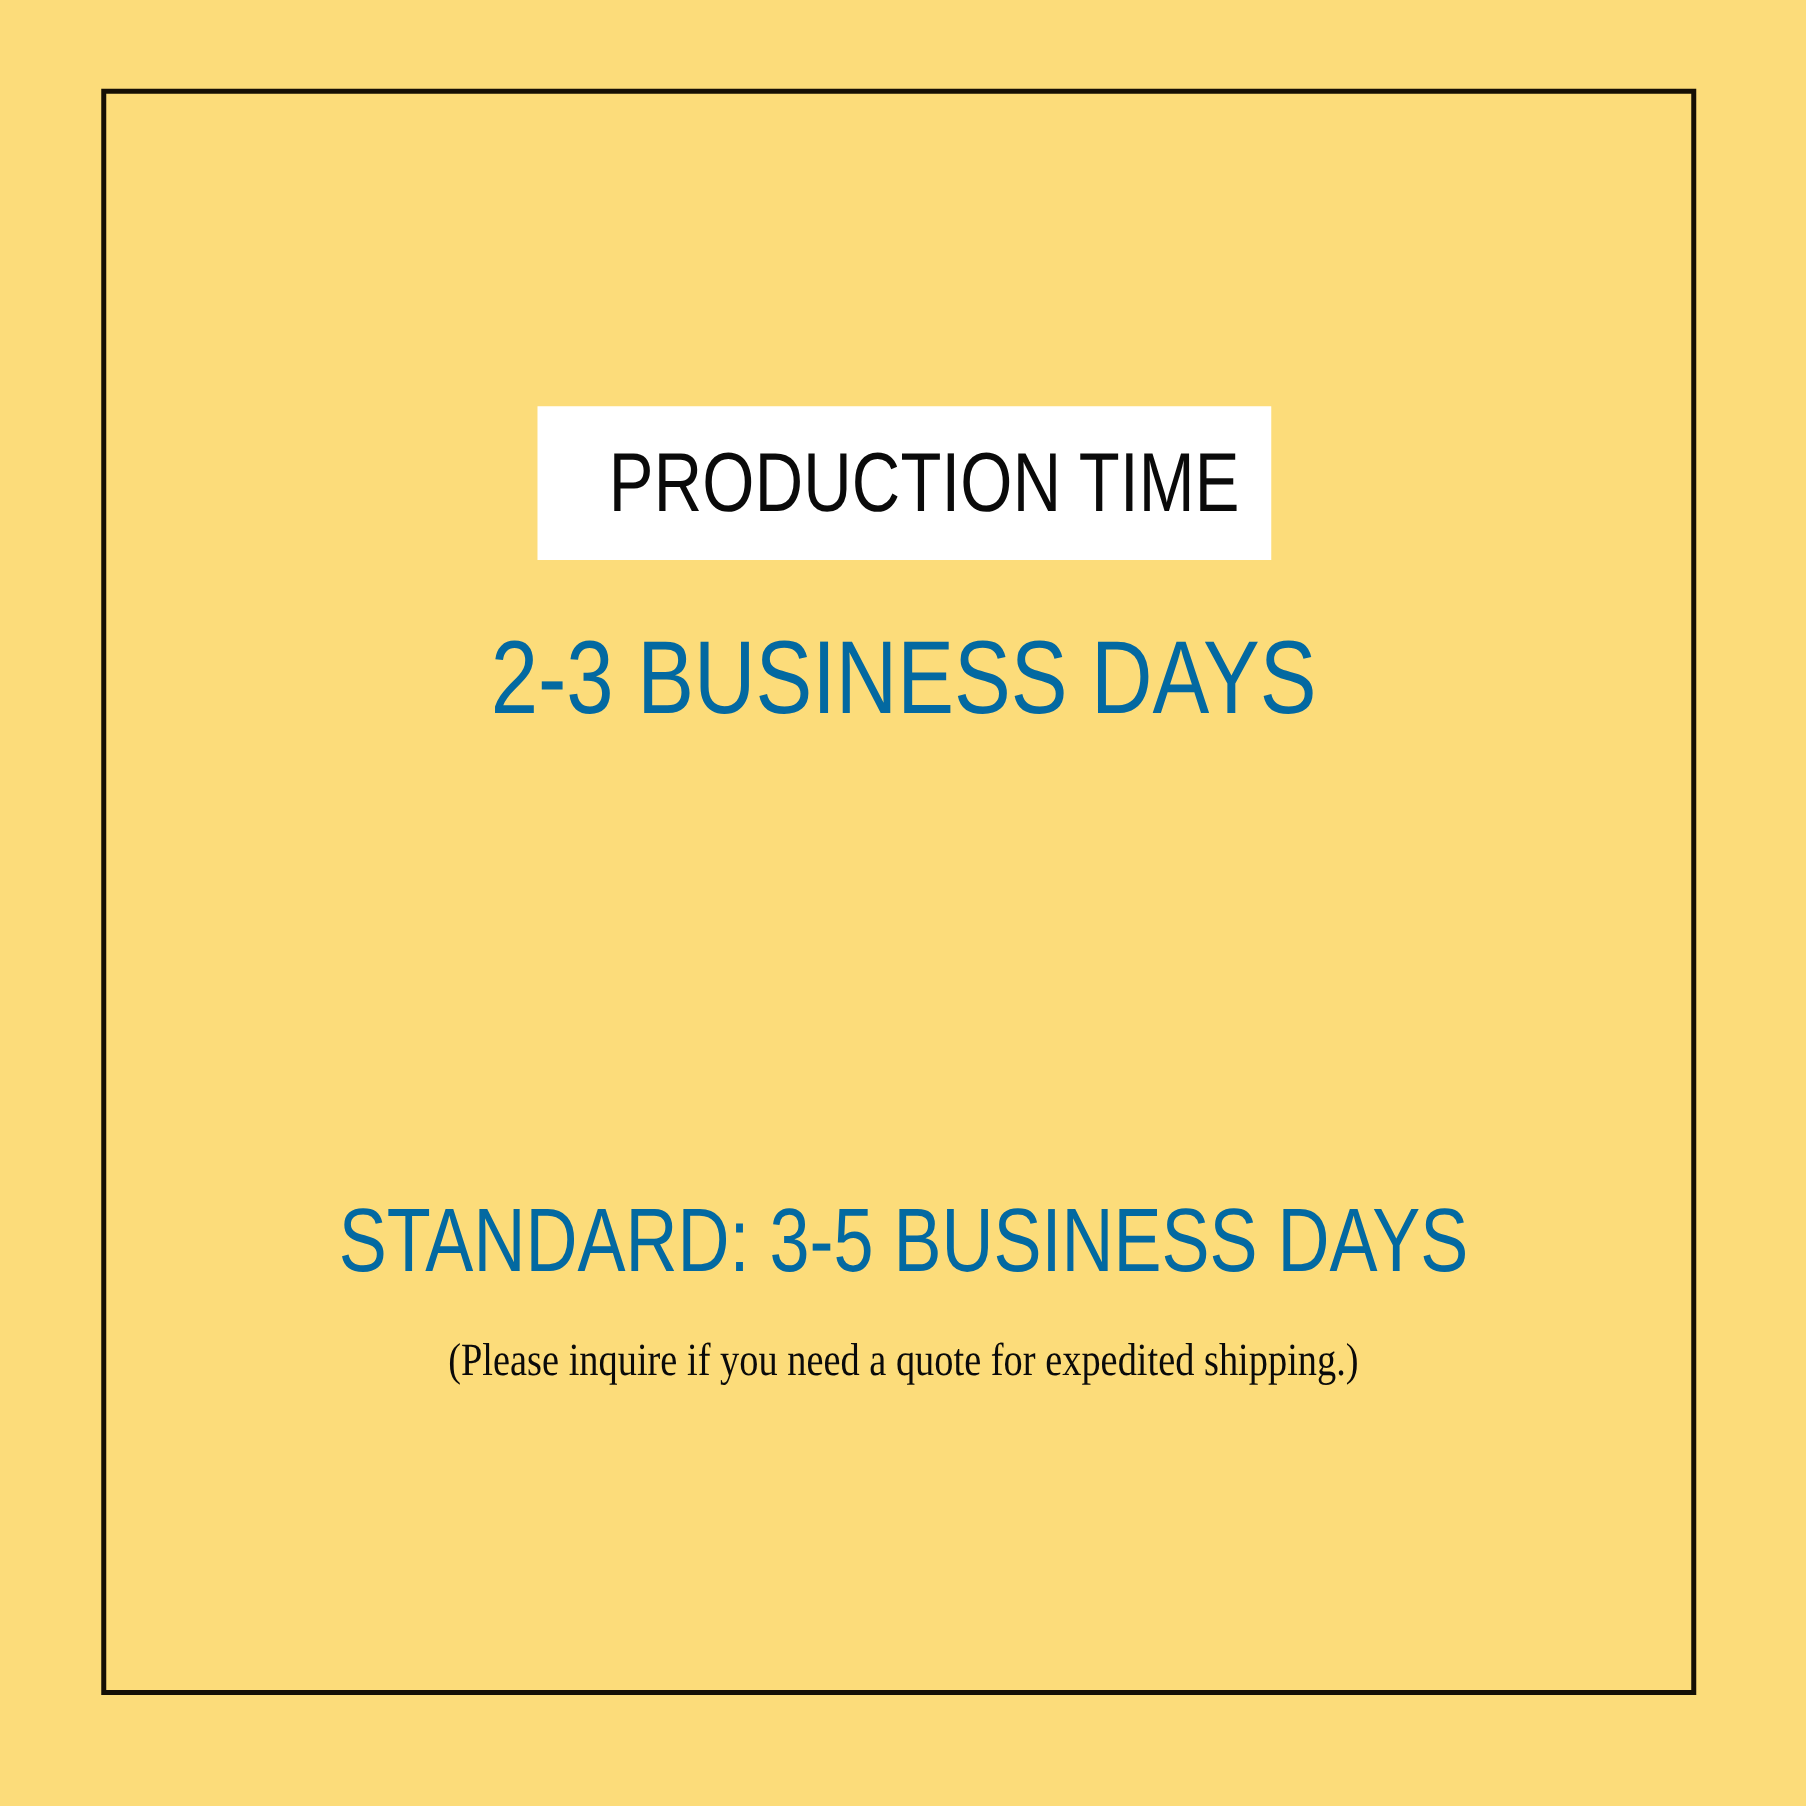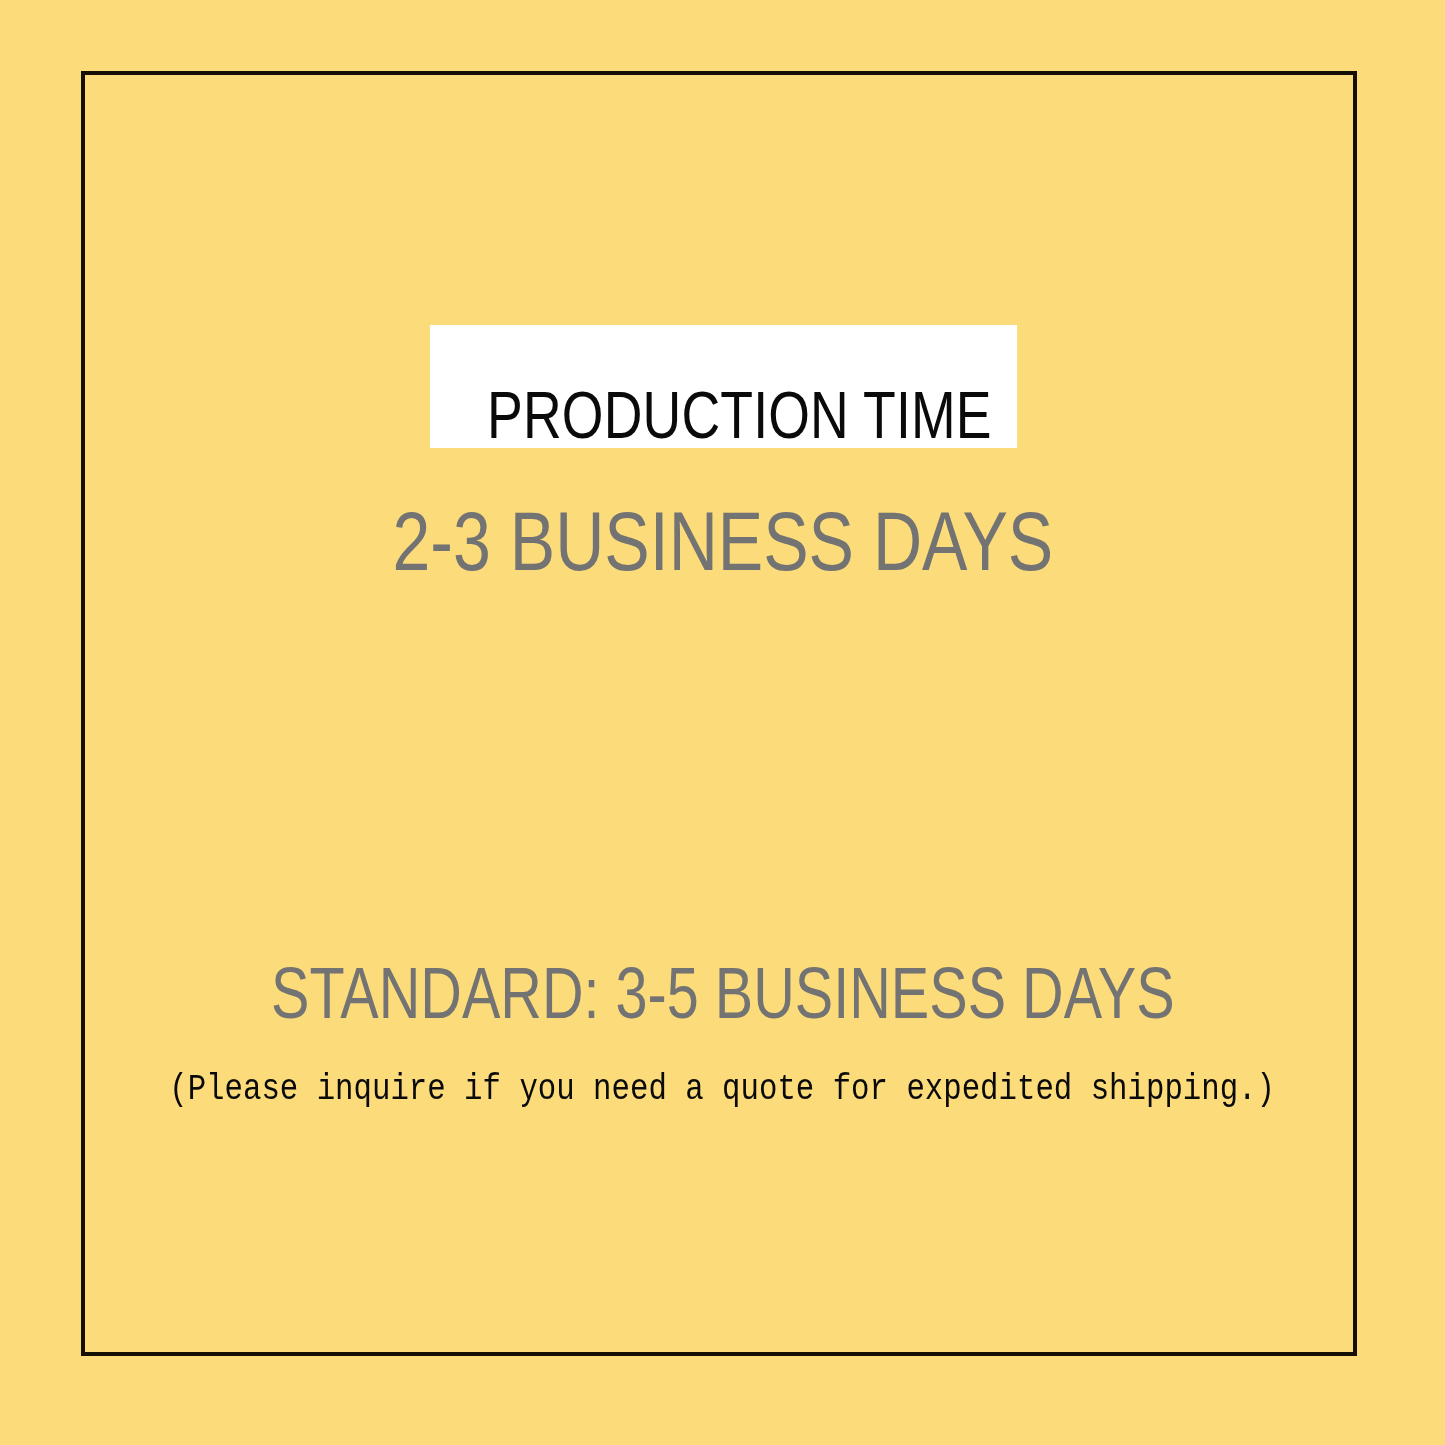--- a/index.html
+++ b/index.html
@@ -47,21 +47,21 @@
     flex-direction: column;
     align-items: center;
   }
 
   
   .label-plate {
     background: #FFFFFF;
     width: 587px;
     height: 123px;
     display: flex;
-    align-items: flex-end;
+    align-items: center;
     justify-content: center;
     box-sizing: border-box;
     padding-left: 31px;
   }
 
   .label-plate .plate-text {
     font-family: "Liberation Sans Narrow", "Liberation Sans", sans-serif;
     font-size: 67px;
     line-height: 1;
     letter-spacing: 0.2px;
@@ -83,21 +83,21 @@
     top: 772px;
   }
 
   
   .headline {
     position: absolute;
     left: 0;
     width: 1445px;
     text-align: center;
     font-family: "Liberation Sans Narrow", "Liberation Sans", sans-serif;
-    color: #737373;
+    color: #0369a1;
     line-height: 1;
     white-space: nowrap;
   }
 
   #headline-production {
     top: 500px;
     font-size: 83px;
   }
 
   #headline-production .headline-text {
@@ -117,21 +117,21 @@
     transform-origin: center center;
   }
 
   
   #shipping-note {
     position: absolute;
     left: 0;
     top: 1068px;
     width: 1445px;
     text-align: center;
-    font-family: Liberation Mono, monospace;
+    font-family: Liberation Serif, serif;
     font-size: 37px;
     line-height: 1.15;
     color: #0A0A0A;
     white-space: nowrap;
   }
 
   #shipping-note .note-text {
     display: inline-block;
     transform: scaleX(0.83);
     transform-origin: center center;

